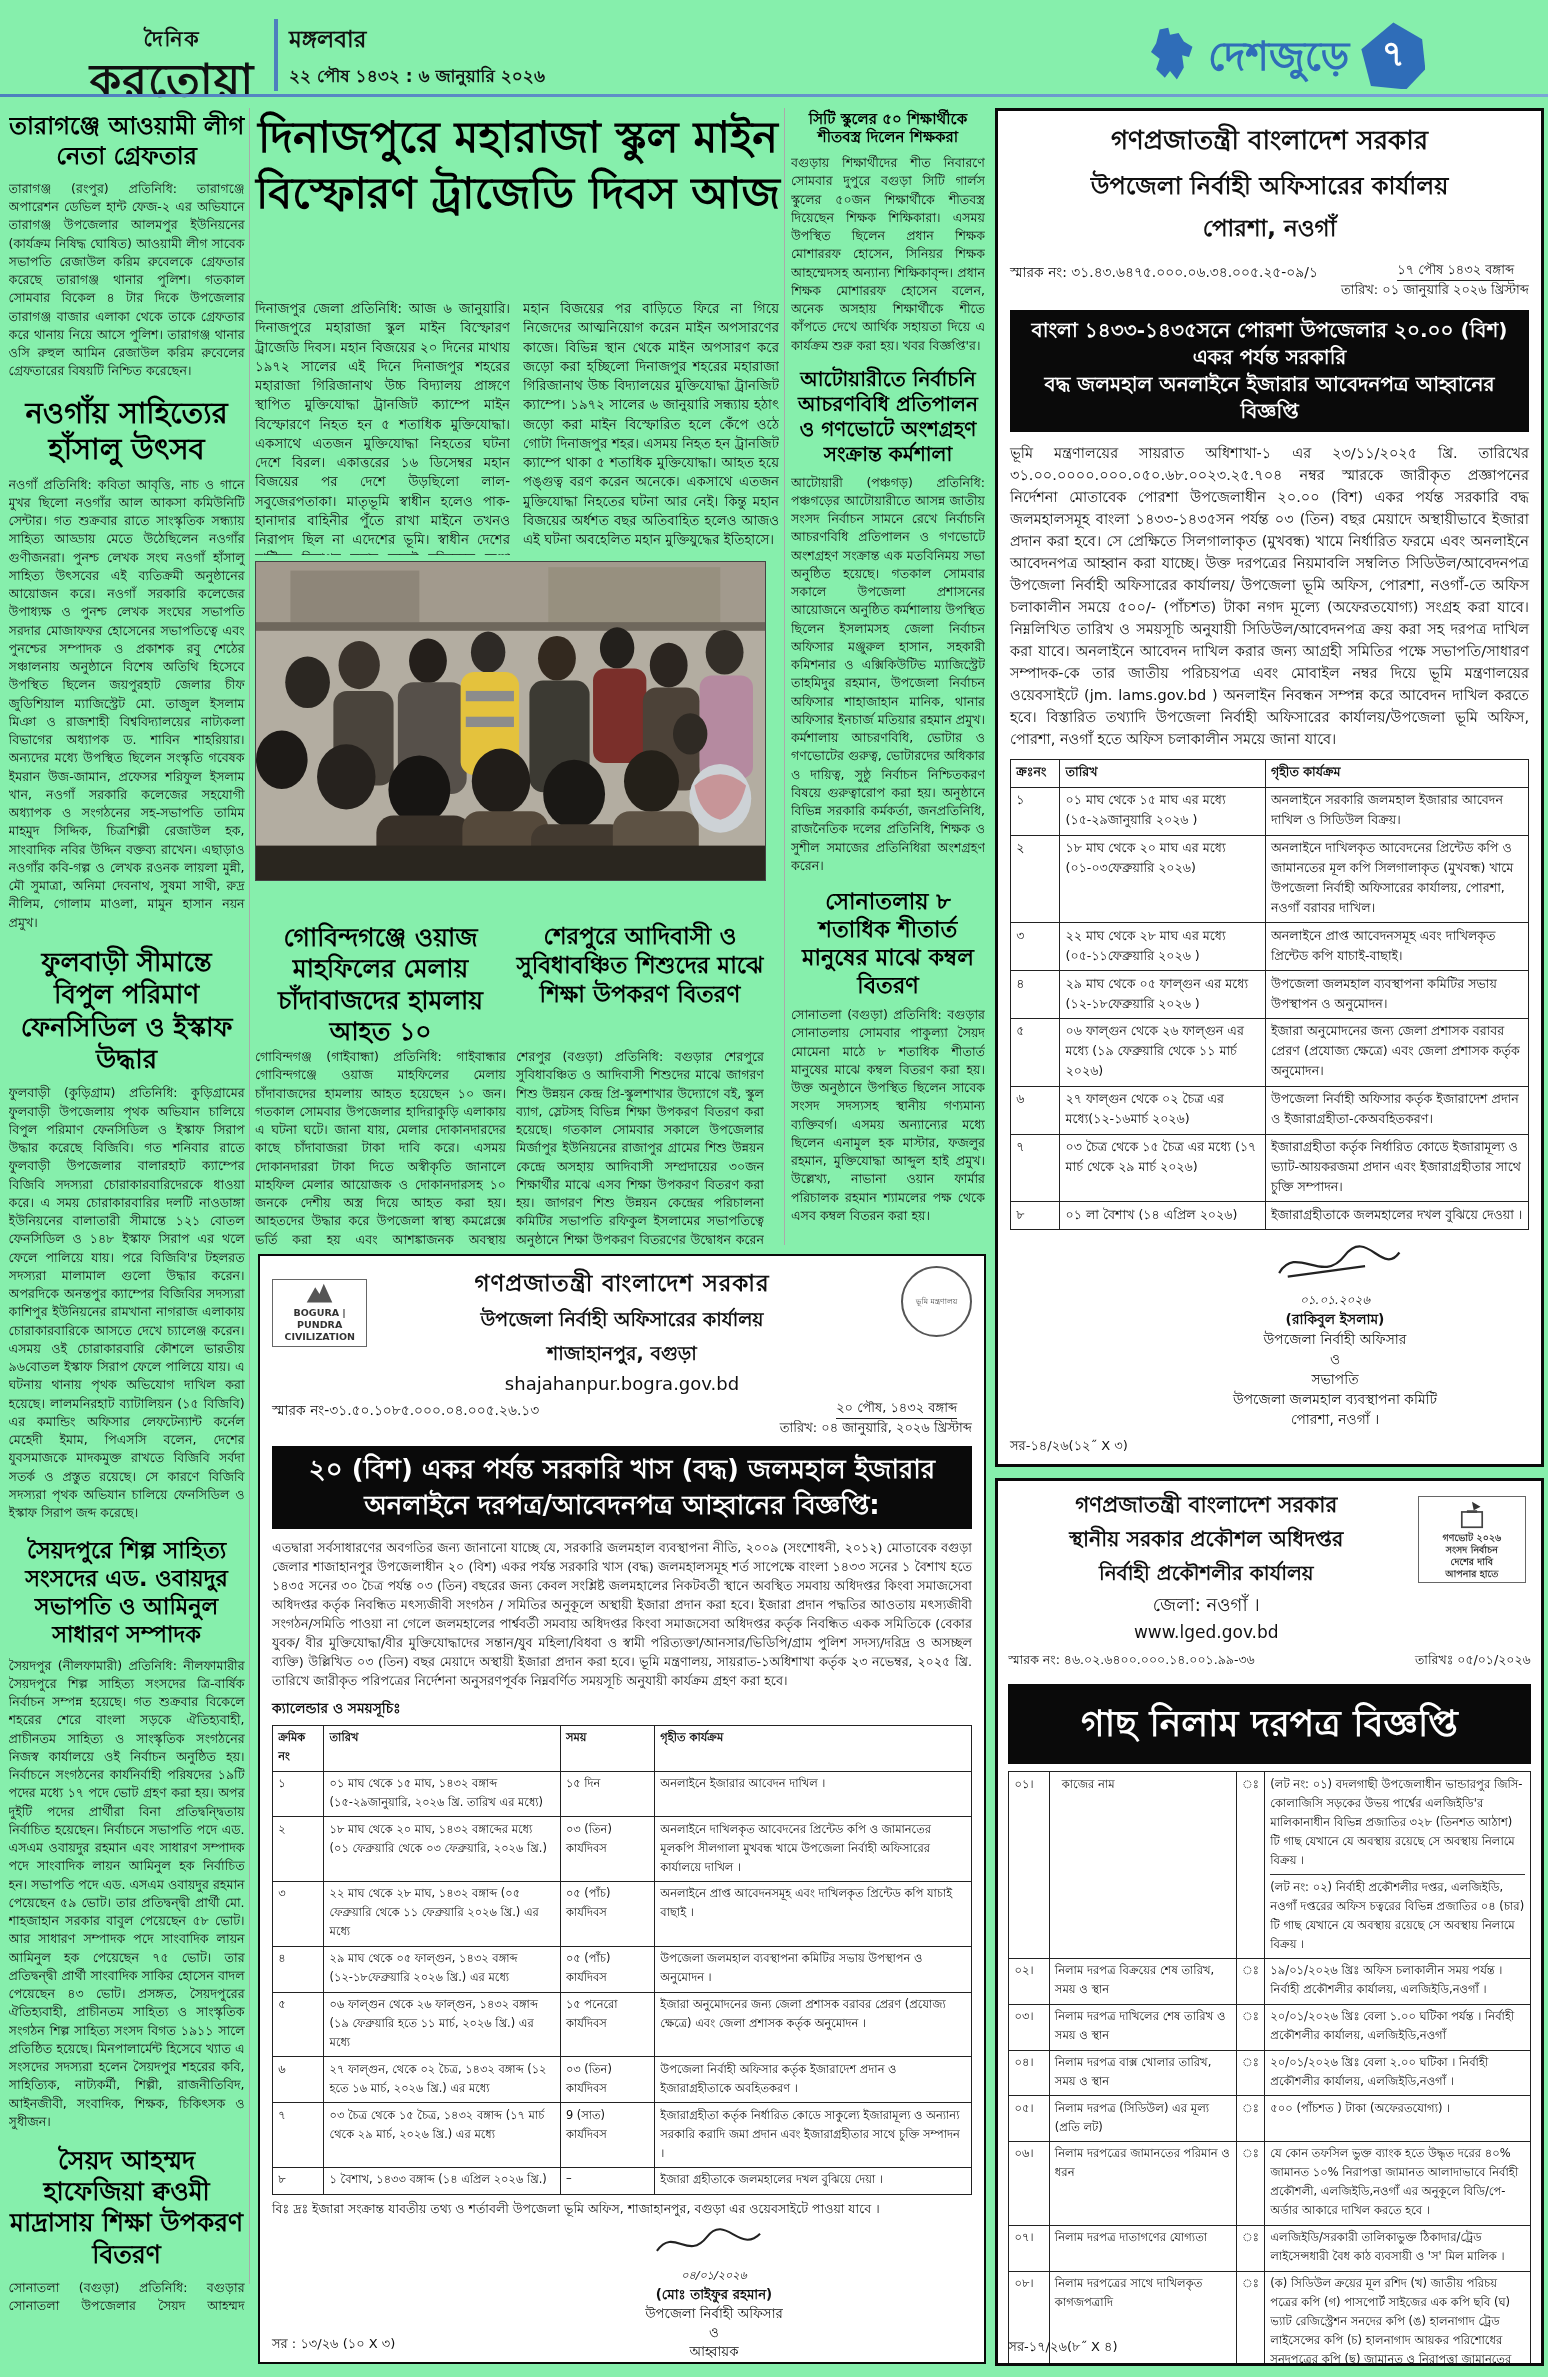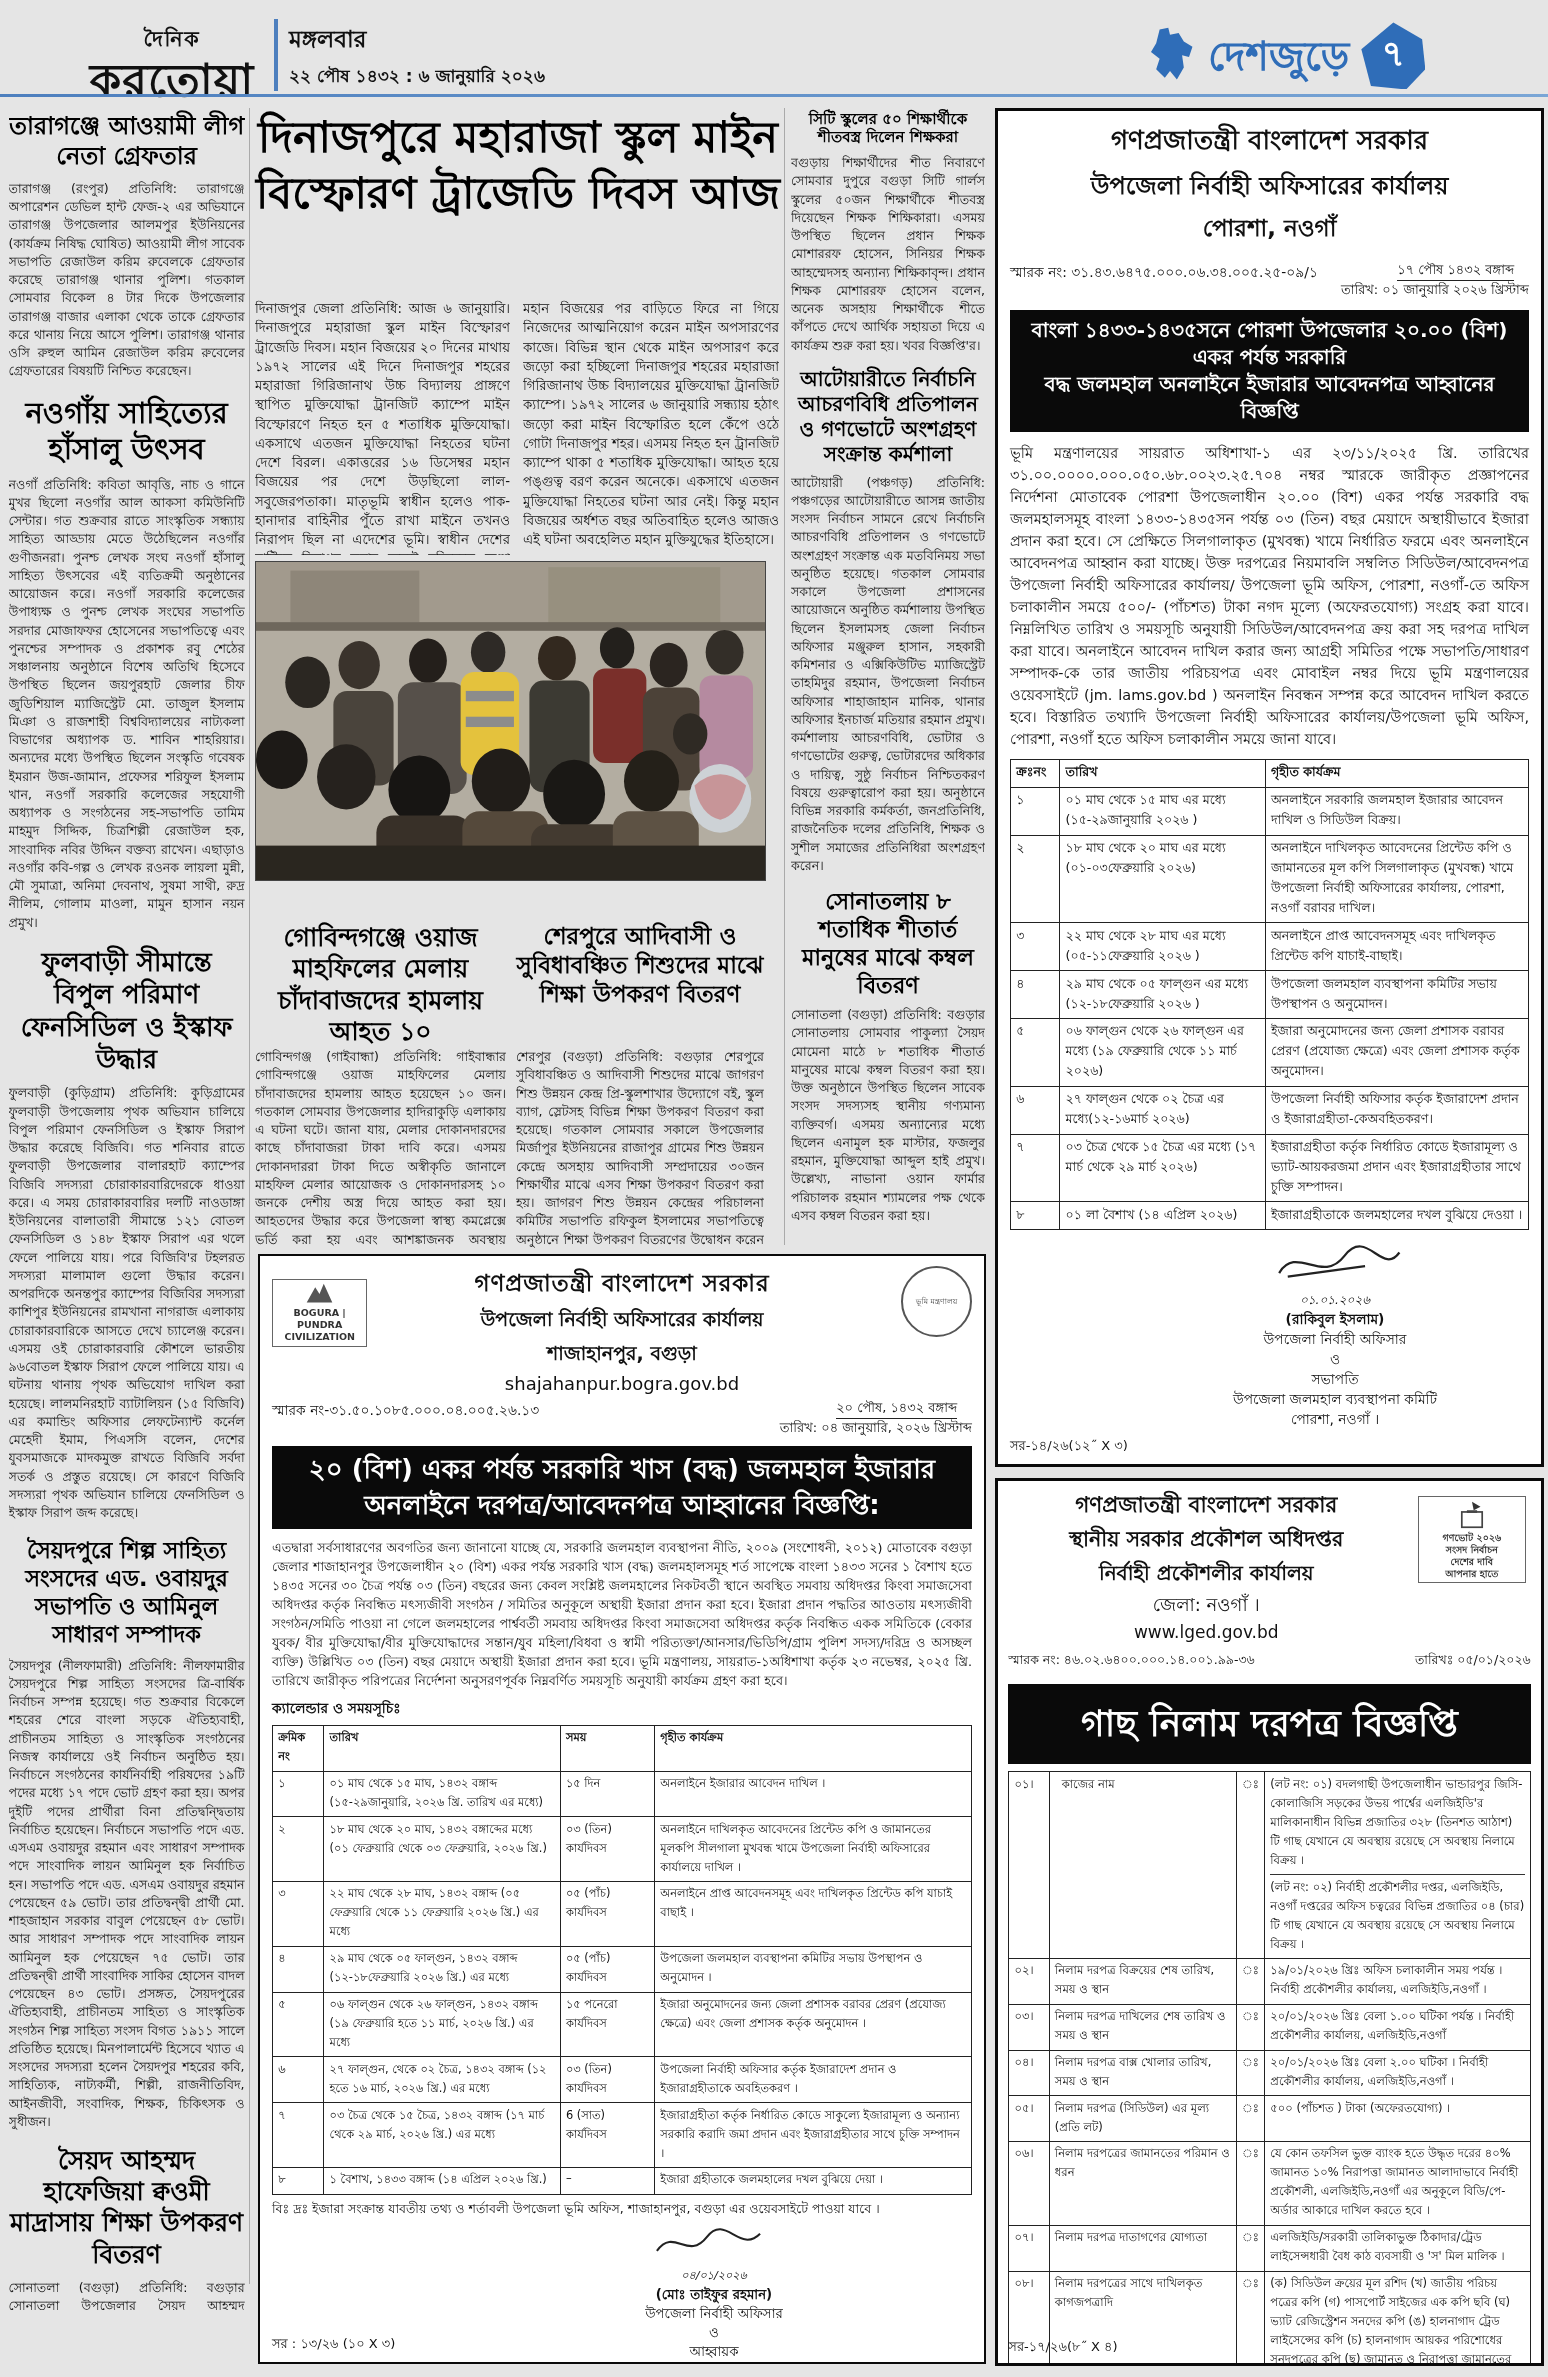--- a/index.html
+++ b/index.html
@@ -1,16 +1,16 @@
 <!DOCTYPE html>
 <html style="font-size:13.8px"><head>
 <meta charset="utf-8">
 <style>
   html,body{margin:0;padding:0;background:#888;}
-  .page{position:relative;width:1548px;height:2377px;background:#e5e5e5;overflow:hidden;
+  .page{position:relative;width:1548px;height:2377px;background:#86efac;overflow:hidden;
         font-family:"DejaVu Sans","Liberation Sans",sans-serif;color:#111;}
   .abs{position:absolute;}
   
   .mast-small{font-size:20.6px;font-weight:700;letter-spacing:1.7px;text-align:center;}
   .mast-big{font-size:45px;font-weight:800;line-height:1.0;letter-spacing:0.9px;}
   .mast-divider{width:4.3px;background:#4d7fbe;}
   .mast-day{font-size:23px;font-weight:800;}
   .mast-date{font-size:17px;font-weight:600;margin-top:3.4px;}
   .sec-name{font-size:40px;font-weight:800;color:#2f6db8;line-height:1;}
   .hex{width:64px;height:67px;background:#2f6db8;display:flex;align-items:center;justify-content:center;
@@ -241,21 +241,21 @@
           </tr>
       <tr>
             <td>৬</td>
             <td>২৭ ফাল্গুন, থেকে ০২ চৈত্র, ১৪৩২ বঙ্গাব্দ (১২ হতে ১৬ মার্চ, ২০২৬ খ্রি.) এর মধ্যে</td>
             <td>০৩ (তিন) কার্যদিবস</td>
             <td>উপজেলা নির্বাহী অফিসার কর্তৃক ইজারাদেশ প্রদান ও ইজারাগ্রহীতাকে অবহিতকরণ ।</td>
           </tr>
       <tr>
             <td>৭</td>
             <td>০৩ চৈত্র থেকে ১৫ চৈত্র, ১৪৩২ বঙ্গাব্দ (১৭ মার্চ থেকে ২৯ মার্চ, ২০২৬ খ্রি.) এর মধ্যে</td>
-            <td>6 (সাত) কার্যদিবস</td>
+            <td>9 (সাত) কার্যদিবস</td>
             <td>ইজারাগ্রহীতা কর্তৃক নির্ধারিত কোডে সাকুল্যে ইজারামূল্য ও অন্যান্য সরকারি করাদি জমা প্রদান এবং ইজারাগ্রহীতার সাথে চুক্তি সম্পাদন ।</td>
           </tr>
       <tr>
             <td>৮</td>
             <td>১ বৈশাখ, ১৪৩৩ বঙ্গাব্দ (১৪ এপ্রিল ২০২৬ খ্রি.)</td>
             <td>–</td>
             <td>ইজারা গ্রহীতাকে জলমহালের দখল বুঝিয়ে দেয়া ।</td>
           </tr>
     </tbody>
       </table>

